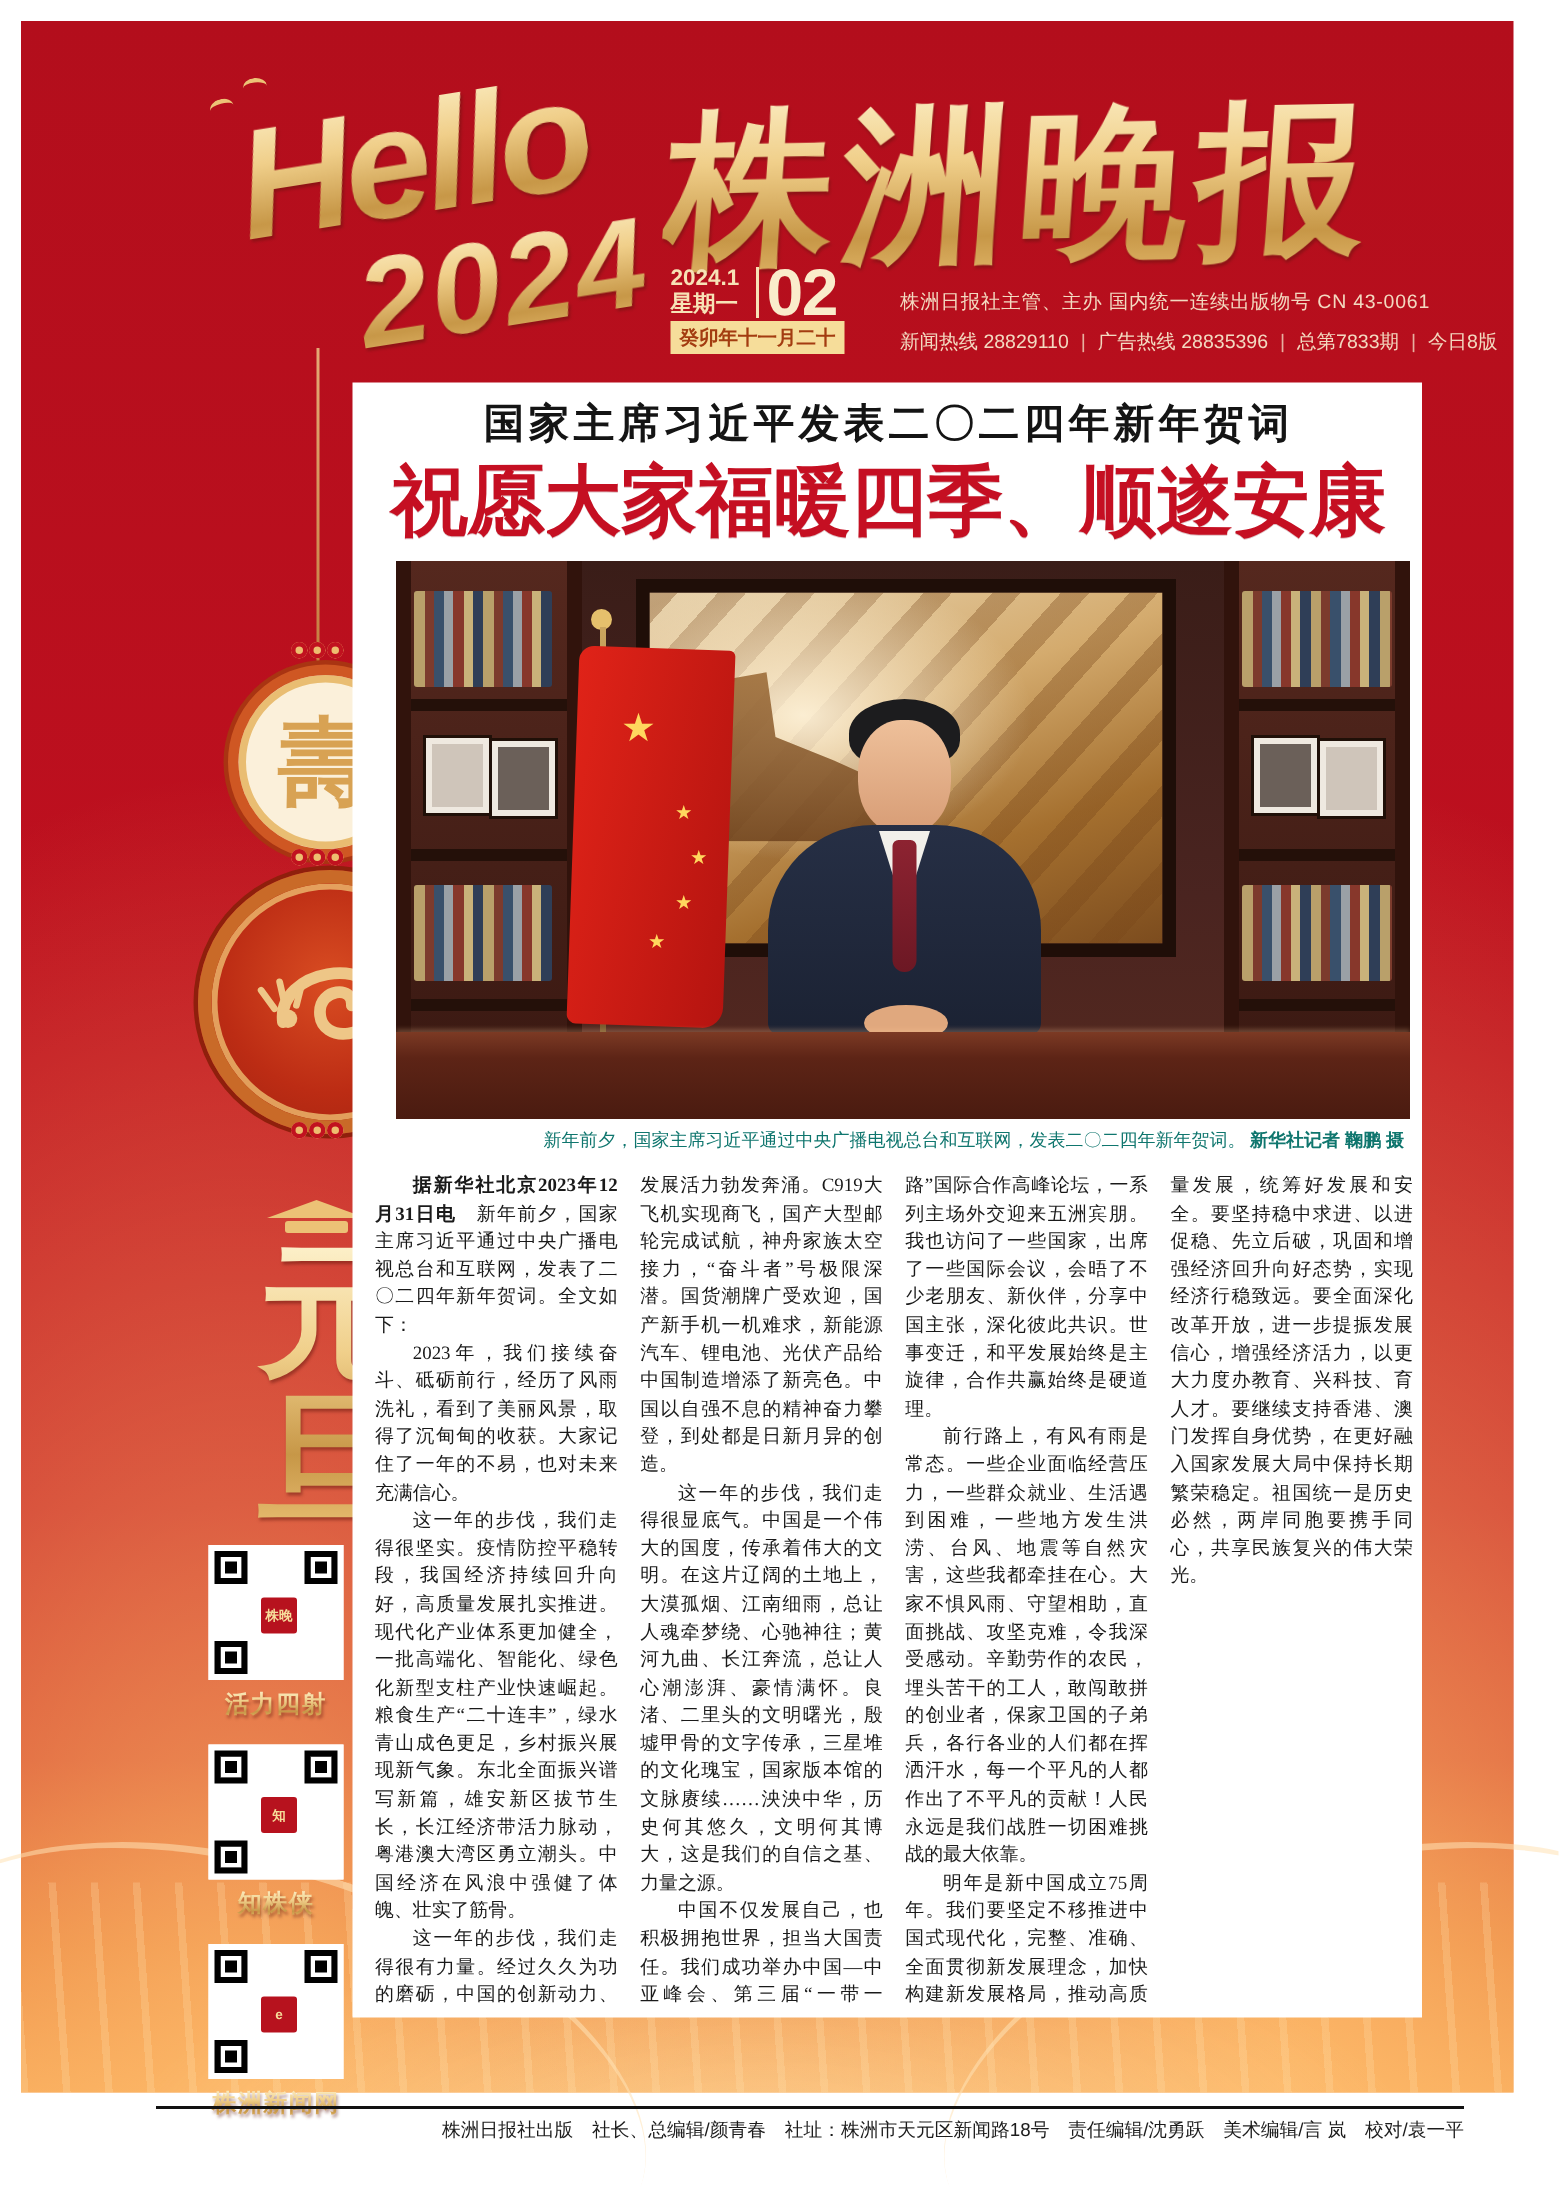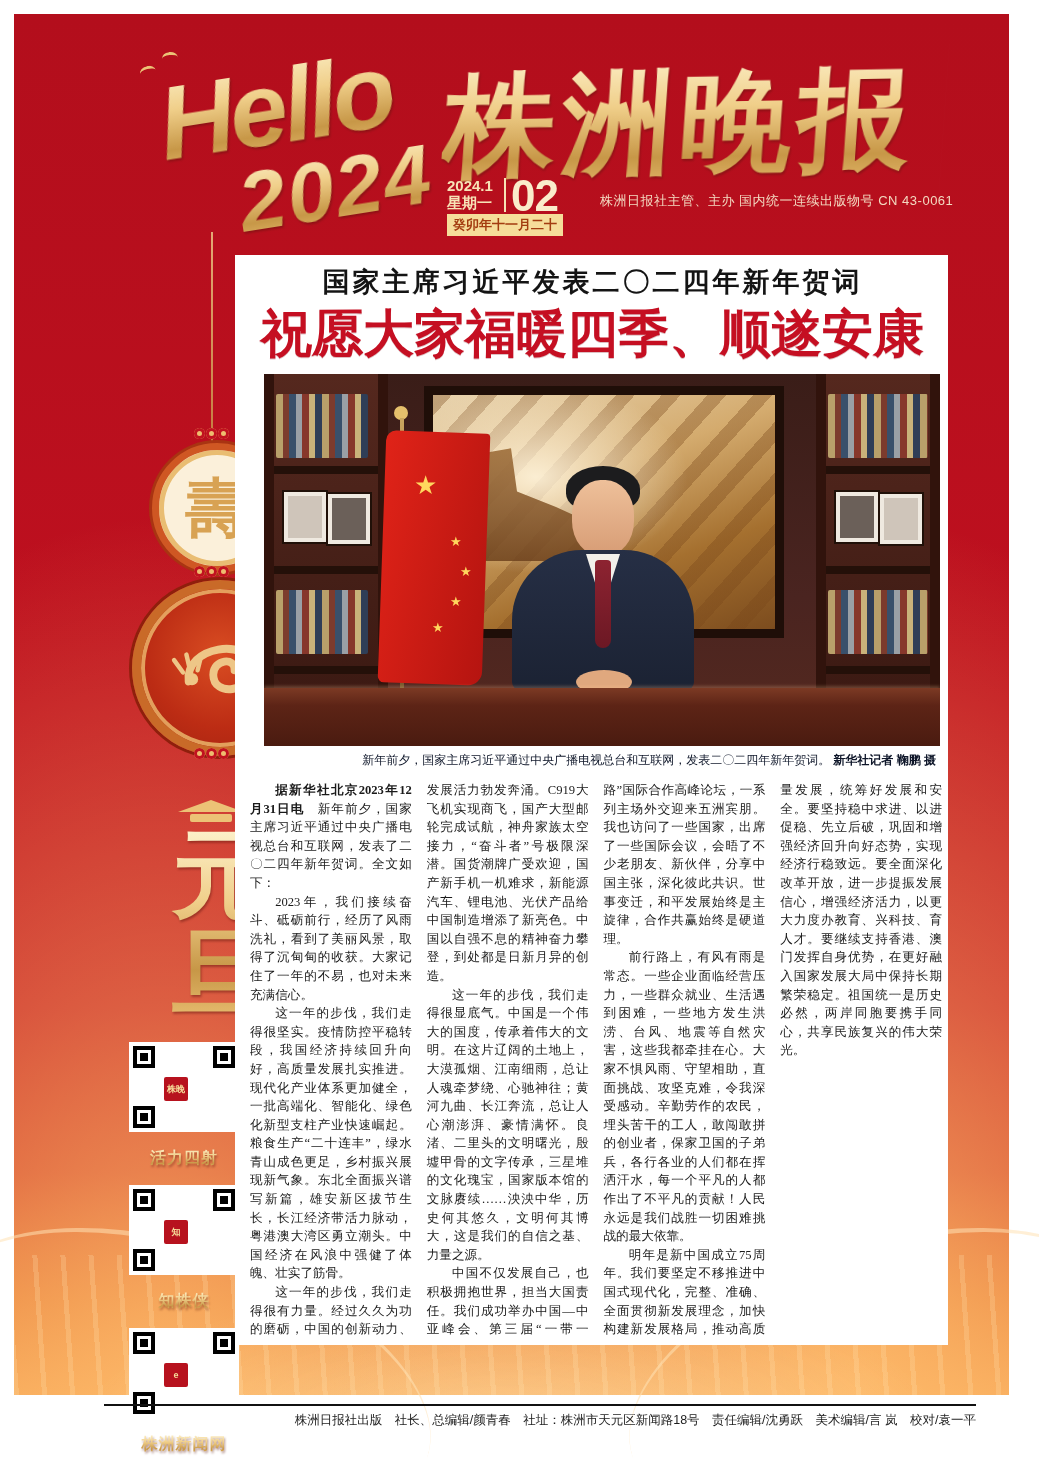--- a/index.html
+++ b/index.html
@@ -64,25 +64,25 @@
   .pagoda{left:172px;top:800px;width:78px;height:26px;}
   .pagoda .roof{position:absolute;left:6px;top:0;width:0;height:0;border-left:33px solid transparent;
     border-right:33px solid transparent;border-bottom:12px solid #ecc276;}
   .pagoda .base{position:absolute;left:18px;top:14px;width:42px;height:8px;background:#ecc276;border-radius:2px;}
   .yuandan{left:158px;top:826px;width:110px;text-align:right;font-size:96px;line-height:100px;
     font-weight:900;font-family:"Liberation Serif",serif;}
 
   
   .qr-list{left:128px;top:1026px;width:112px;}
   .qr-item{margin-bottom:16px;text-align:center;}
-  .qr-box{position:relative;width:82px;height:82px;margin:16px auto;background-color:#fff;border:4px solid #fff;
+  .qr-box{position:relative;width:82px;height:82px;margin:4px auto;background-color:#fff;border:4px solid #fff;
     background-image:
       repeating-linear-gradient(0deg,#111 0 4px,transparent 4px 9px),
       repeating-linear-gradient(90deg,#111 0 4px,transparent 4px 10px);
-    background-blend-mode:screen;padding-left:20px;}
+    background-blend-mode:screen;}
   .finder{position:absolute;width:14px;height:14px;border:4px solid #000;background:#fff;box-shadow:inset 0 0 0 3px #fff, inset 0 0 0 8px #000;}
   .finder.tl{left:0;top:0;} .finder.tr{right:0;top:0;} .finder.bl{left:0;bottom:0;}
   .qr-logo{position:absolute;left:29px;top:29px;width:24px;height:24px;background:#b7121e;border:2px solid #fff;
     border-radius:4px;color:#f6dd9a;font-size:9px;line-height:24px;text-align:center;font-weight:700;}
   .qr-label{margin-top:6px;font-size:16px;font-weight:700;letter-spacing:1px;}
 
   
   .panel{left:235px;top:255px;width:713px;height:1090px;background:#ffffff;}
   .kicker{left:250px;top:264px;width:685px;text-align:center;font-size:27px;font-weight:700;
     letter-spacing:3px;color:#141414;}
@@ -119,21 +119,21 @@
   .figure-hair{left:302px;top:92px;width:74px;height:46px;border-radius:50% 50% 40% 40%;background:#1c1c1e;}
   .figure-face{left:308px;top:106px;width:62px;height:76px;border-radius:46%;background:linear-gradient(#eec09a,#d79c75);}
   .figure-suit{left:248px;top:176px;width:182px;height:140px;border-radius:70px 70px 8px 8px;
     background:linear-gradient(180deg,#262f45,#1b2233);}
   .figure-shirt{left:322px;top:180px;width:34px;height:54px;background:#f2f0ea;clip-path:polygon(0 0,100% 0,50% 100%);}
   .figure-tie{left:331px;top:186px;width:16px;height:88px;background:linear-gradient(#8d2331,#6c1824);border-radius:4px 4px 8px 8px;}
   .figure-hands{left:312px;top:296px;width:56px;height:24px;border-radius:50%;background:#e0a87e;}
   .desk{left:0;top:314px;width:676px;height:58px;
     background:linear-gradient(180deg,#7c3a24 0%,#5d2416 30%,#4a1b10 100%);box-shadow:0 -2px 3px rgba(255,200,150,.25);}
 
-  .caption{left:258px;top:752px;width:678px;text-align:right;font-size:12px;color:#0f172a;
+  .caption{left:258px;top:752px;width:678px;text-align:right;font-size:12px;color:#0f766e;
     font-family:"Liberation Serif",serif;}
   .caption b{font-family:"Liberation Sans",sans-serif;}
 
   
   .columns{left:250px;top:781px;width:692px;height:560px;
     column-count:4;column-gap:15px;column-fill:auto;overflow:hidden;
     font-family:"Liberation Serif",serif;font-size:12.6px;line-height:18.6px;color:#1a1a1a;
     text-align:justify;}
   .columns p{margin:0;text-indent:2em;font-family:Liberation Serif, serif;}
   .columns p.dateline b{font-weight:700;}
@@ -159,20 +159,21 @@
 <div class="abs date-block">
   <div class="date-small">2024.1</div>
   <div class="date-small">星期一</div>
   <div class="abs date-divider"></div>
   <div class="abs date-big">02</div>
   <div class="abs lunar-box">癸卯年十一月二十</div>
 </div>
 
 <div class="abs pub-block">
   <div class="pub-line1">株洲日报社主管、主办  国内统一连续出版物号 CN 43-0061</div>
+  <div class="pub-line2"><span>新闻热线 28829110</span><i class="sep">|</i><span>广告热线 28835396</span><i class="sep">|</i><span>总第7833期</span><i class="sep">|</i><span>今日8版</span></div>
 </div>
 
 <div class="abs cord"></div>
 <div class="abs knot" style="left:194px;top:428px;">
     <i></i>
     <i></i>
     <i></i>
   </div>
 <div class="abs medallion1">
   <span>壽</span>

